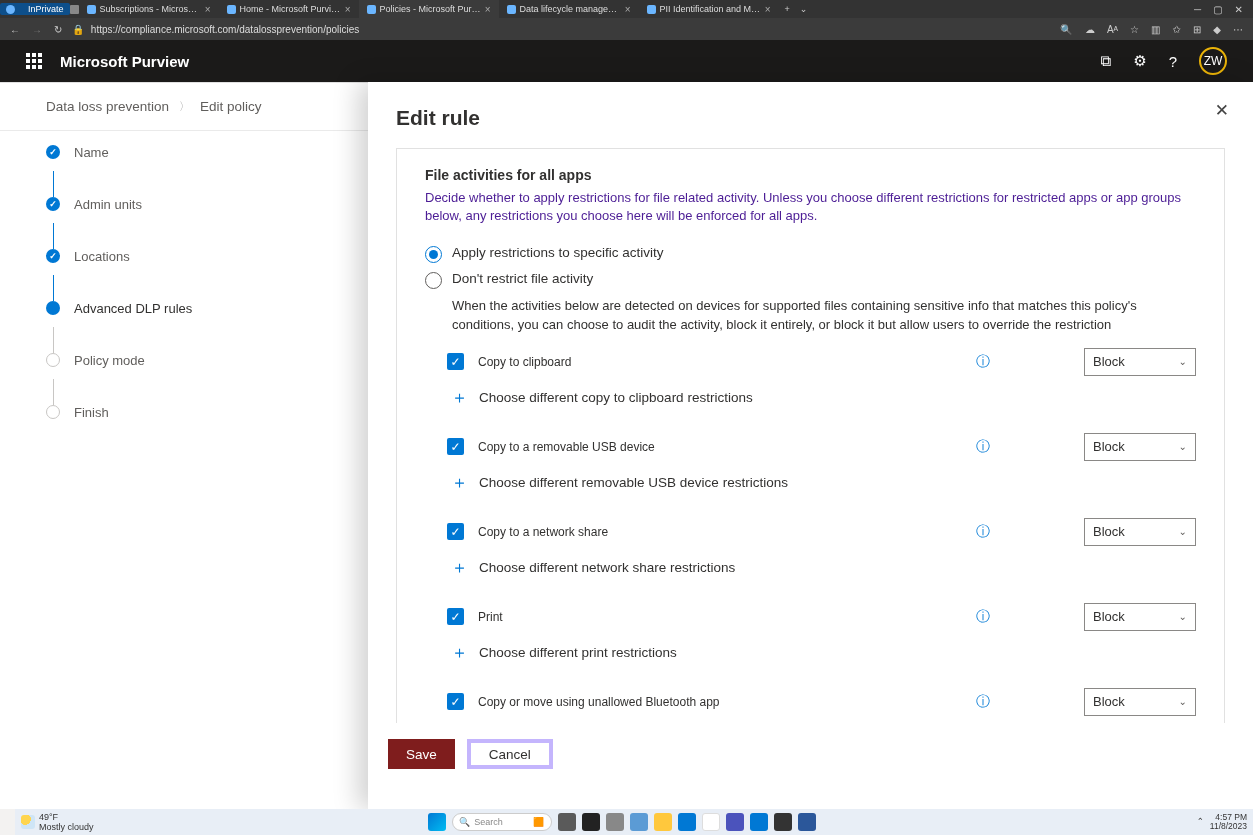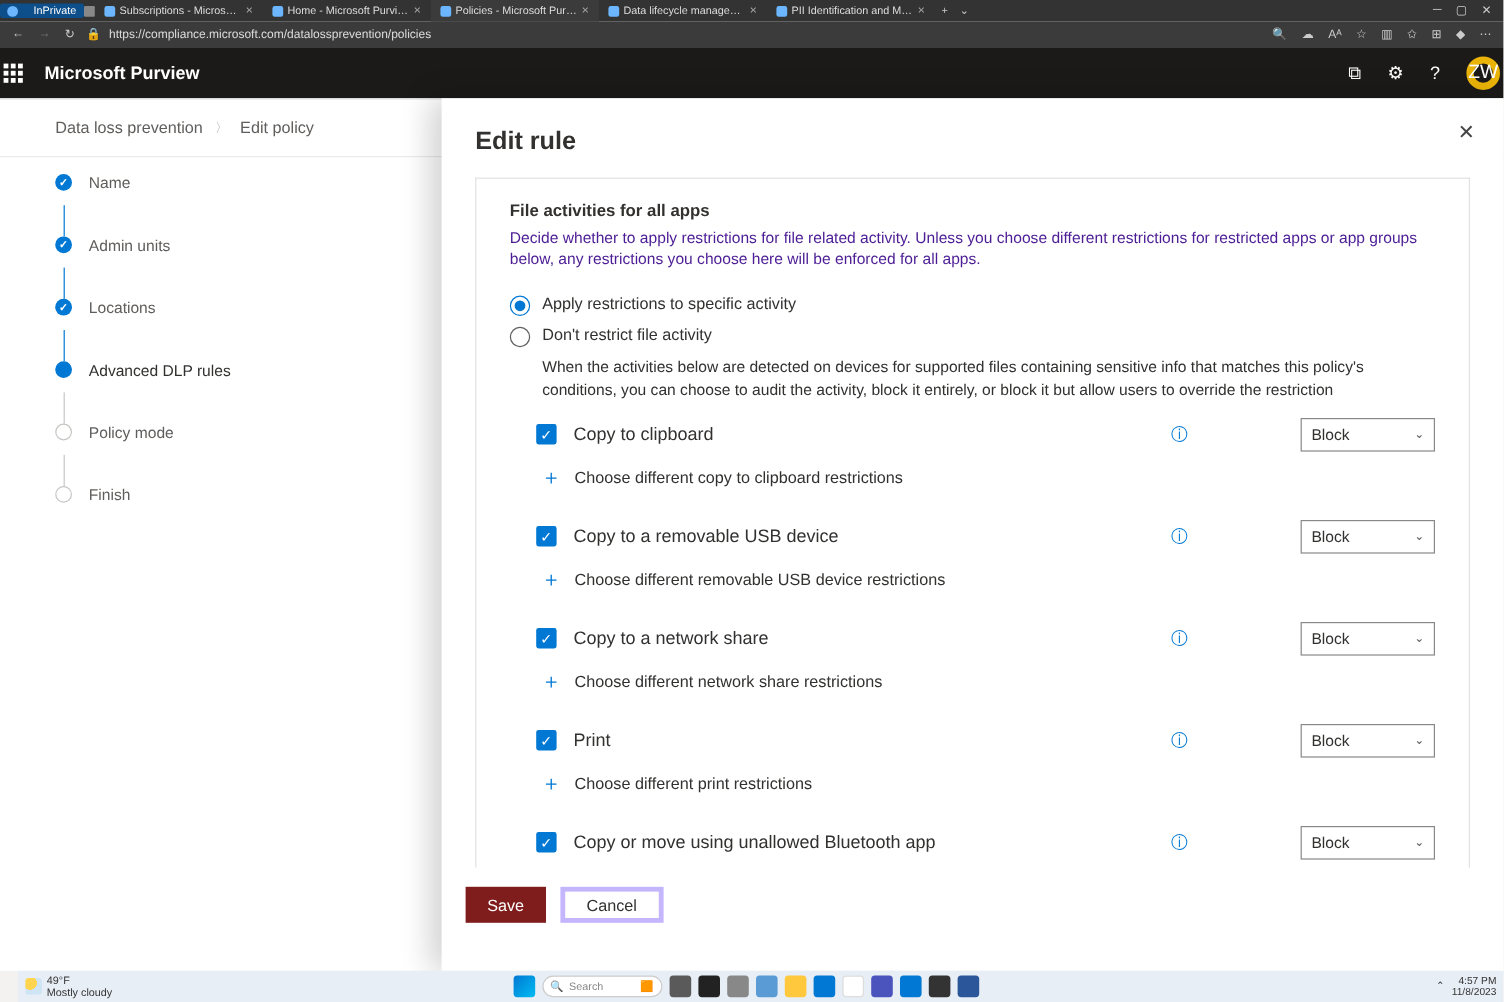--- a/index.html
+++ b/index.html
@@ -16,26 +16,26 @@
 .tab .txt { white-space:nowrap; overflow:hidden; text-overflow:ellipsis; flex:1; }
 .tab .x { font-size:10px; color:#aaa; cursor:pointer; }
 .wincontrols { margin-left:auto; display:flex; gap:12px; padding:0 10px; color:#ccc; font-size:10px; }
 
 .addrbar { height:22px; background:#3b3b3b; display:flex; align-items:center; gap:10px; padding:0 10px; color:#ccc; font-size:10px; }
 .addrbar .nav { display:flex; gap:12px; }
 .addrbar .url { display:flex; align-items:center; gap:6px; color:#ddd; }
 .addrbar .icons-right { margin-left:auto; display:flex; gap:12px; align-items:center; }
 
 
-.purview-header { height:42px; background:#1b1a19; display:flex; align-items:center; padding:0 3px; color:#fff; }
+.purview-header { height:42px; background:#1b1a19; display:flex; align-items:center; padding:0 26px; color:#fff; }
 .waffle { width:16px; height:16px; display:grid; grid-template-columns:repeat(3,4px); grid-template-rows:repeat(3,4px); gap:2px; margin-right:18px; }
 .waffle span { background:#fff; }
 .purview-header .title { font-size:15px; font-weight:600; }
 .purview-header .right { margin-left:auto; display:flex; align-items:center; gap:22px; font-size:15px; }
-.avatar { width:28px; height:28px; border:6px solid #eab308; border-radius:50%; display:flex; align-items:center; justify-content:center; font-size:16px; }
+.avatar { width:28px; height:28px; border:2px solid #eab308; border-radius:50%; display:flex; align-items:center; justify-content:center; font-size:12px; }
 
 
 .bg-content { position:absolute; top:82px; left:0; right:0; bottom:26px; background:#fff; border-top:1px solid #e1e1e1; }
 .breadcrumb { display:flex; align-items:center; gap:10px; padding:16px 46px; color:#605e5c; font-size:13.5px; }
 .breadcrumb .chev { color:#aaa; font-size:11px; }
 .bg-content .divider { height:1px; background:#eaeaea; }
 
 
 .stepper { position:absolute; left:46px; top:62px; width:200px; }
 .step { display:flex; align-items:flex-start; gap:14px; height:26px; position:relative; font-size:13px; color:#605e5c; }
@@ -62,21 +62,21 @@
 
 .radio-row { display:flex; align-items:flex-start; gap:10px; margin:8px 0; }
 .radio { width:17px; height:17px; border-radius:50%; border:1px solid #605e5c; background:#fff; margin-top:1px; flex-shrink:0; position:relative; }
 .radio.selected { border-color:#0078d4; }
 .radio.selected::after { content:""; position:absolute; width:9px; height:9px; background:#0078d4; border-radius:50%; top:3px; left:3px; }
 .radio-label { font-size:13.5px; color:#323130; }
 .radio-sub { font-size:13px; color:#323130; margin:6px 0 14px 27px; line-height:1.4; }
 
 .activity-row { display:flex; align-items:center; margin:10px 0 6px 22px; gap:14px; }
 .checkbox { width:17px; height:17px; background:#0078d4; display:flex; align-items:center; justify-content:center; color:#fff; font-size:12px; flex-shrink:0; border-radius:2px; }
-.activity-label { font-size:15px; color:#323130; flex:0 0 310px; }
+.activity-label { font-size:12px; color:#323130; flex:0 0 310px; }
 .info-icon { color:#0078d4; font-size:14px; margin-left:auto; margin-right:80px; }
 .select { width:112px; height:28px; border:1px solid #8a8886; display:flex; align-items:center; padding:0 8px; font-size:13px; color:#323130; justify-content:space-between; }
 .select .chev-d { font-size:10px; color:#605e5c; }
 
 .add-row { display:flex; align-items:center; gap:12px; margin:10px 0 24px 26px; color:#323130; font-size:13.5px; }
 .plus { color:#0078d4; font-size:17px; font-weight:300; width:16px; text-align:center; }
 
 .panel-footer { padding:16px 20px; display:flex; gap:12px; }
 .btn { height:30px; padding:0 18px; font-size:13.5px; border:none; cursor:pointer; }
 .btn-primary { background:#7f1d1d; color:#fff; }

